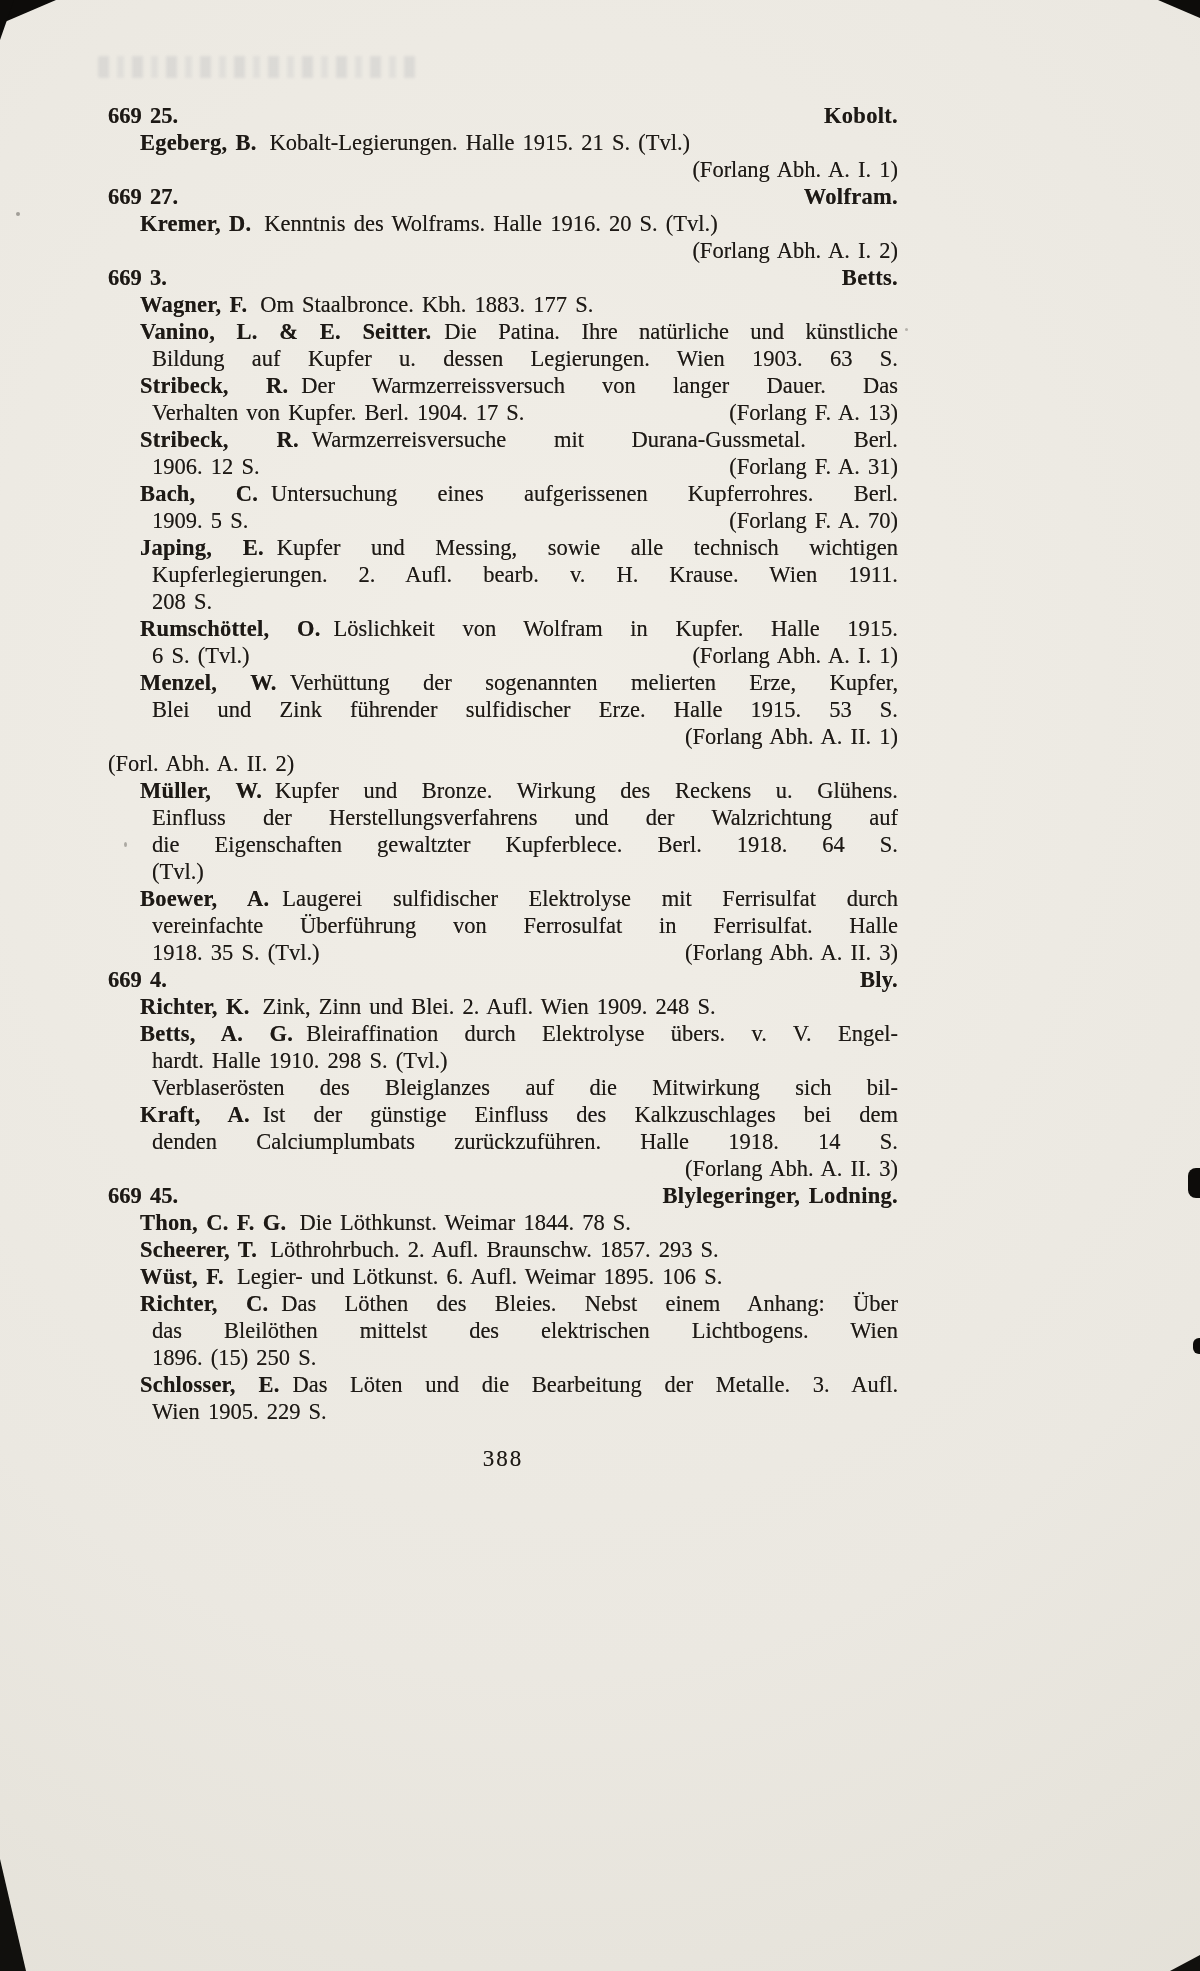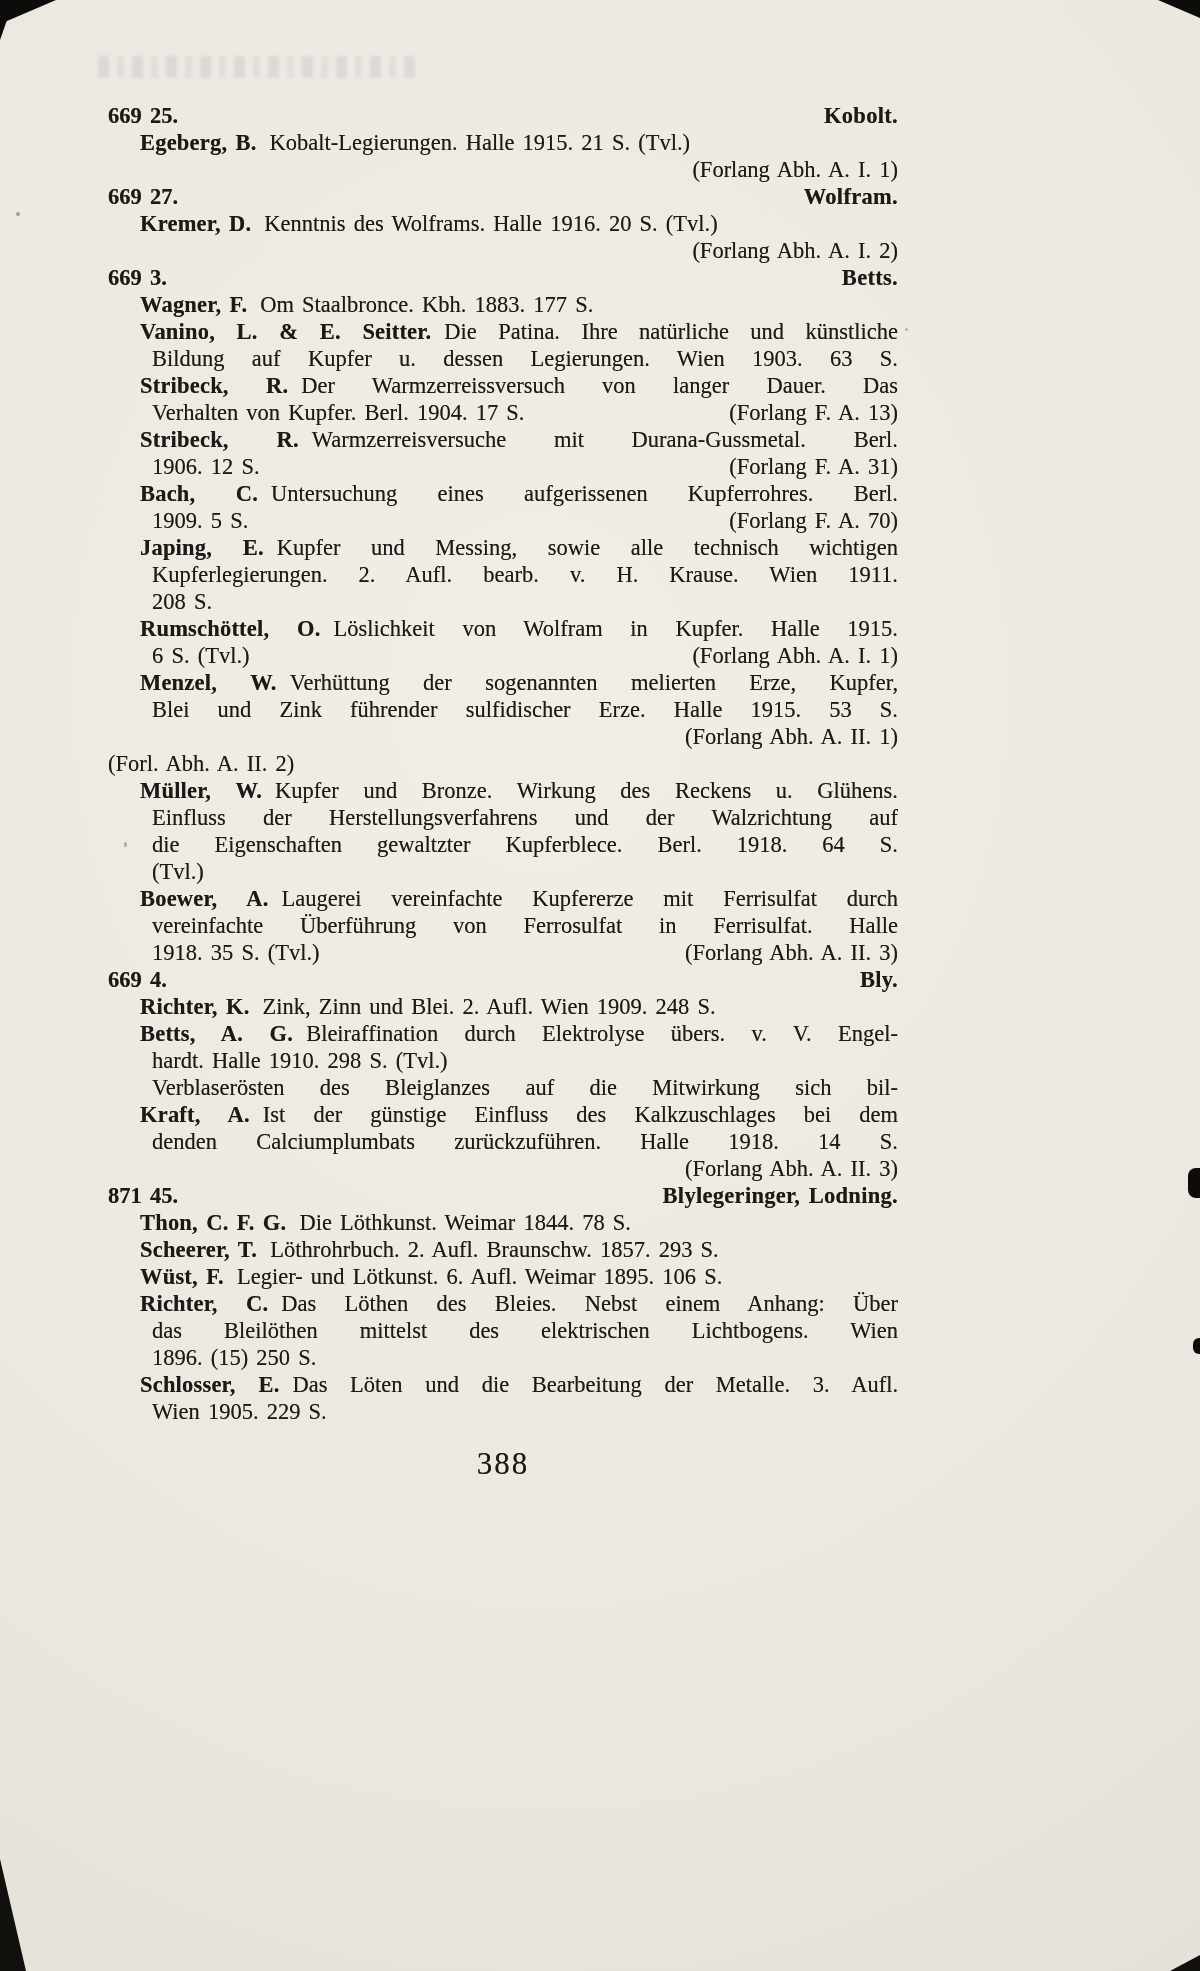--- a/index.html
+++ b/index.html
@@ -24,21 +24,21 @@
   .just { text-align: justify; text-align-last: justify; }
   .split { display: flex; justify-content: space-between; }
   .split .lw, .split .r { white-space: nowrap; }
   .cont { padding-left: 44px; }
   .note { text-align: right; }
   .header { display: flex; justify-content: space-between; font-weight: 700; }
   .header .title { letter-spacing: 0.3px; }
 
   .page-num {
     margin-top: 21px; text-align: center;
-    font-size: 31px; letter-spacing: 2px;
+    font-size: 23px; letter-spacing: 2px;
     text-shadow: 0 0 0.6px rgba(30,25,20,0.55);
   }
 
   
   .artifact { position: absolute; }
   .c-tl  { top: 0; left: 0; width: 0; height: 0; border-top: 24px solid #0d0c0a; border-right: 56px solid transparent; }
   .c-tl2 { top: 0; left: 0; width: 14px; height: 40px; background: #0d0c0a; clip-path: polygon(0 0, 100% 0, 0 100%); }
   .c-tr  { top: 0; right: 0; width: 0; height: 0; border-top: 18px solid #0d0c0a; border-left: 42px solid transparent; }
   .c-bl  { bottom: 0; left: 0; width: 26px; height: 112px; background: #11100d; clip-path: polygon(0 0, 100% 100%, 0 100%); }
   .c-br  { bottom: 0; right: 0; width: 0; height: 0; border-bottom: 16px solid #11100d; border-left: 30px solid transparent; }
@@ -117,39 +117,39 @@
       <div class="line just"><span class="lw"><span class="b">Menzel, W.</span><span class="t">Verhüttung der sogenannten melierten Erze, Kupfer,</span></span></div>
       <div class="line cont just"><span class="lw"><span class="t">Blei und Zink führender sulfidischer Erze. Halle 1915. 53 S.</span></span></div>
       <div class="line note"><span class="r">(Forlang Abh. A. II. 1)</span></div>
       <div class="line split">
         <span class="r">(Forl. Abh. A. II. 2)</span>
       </div>
       <div class="line just"><span class="lw"><span class="b">Müller, W.</span><span class="t">Kupfer und Bronze. Wirkung des Reckens u. Glühens.</span></span></div>
       <div class="line cont just"><span class="lw"><span class="t">Einfluss der Herstellungsverfahrens und der Walzrichtung auf</span></span></div>
       <div class="line cont just"><span class="lw"><span class="t">die Eigenschaften gewaltzter Kupferblece. Berl. 1918. 64 S.</span></span></div>
       <div class="line cont"><span class="lw"><span class="t">(Tvl.)</span></span></div>
-      <div class="line just"><span class="lw"><span class="b">Boewer, A.</span><span class="t">Laugerei vereinfachte Kupfererze mit Ferrisulfat durch</span></span></div>
+      <div class="line just"><span class="lw"><span class="b">Boewer, A.</span><span class="t">Laugerei sulfidischer Elektrolyse mit Ferrisulfat durch</span></span></div>
       <div class="line cont just"><span class="lw"><span class="t">vereinfachte Überführung von Ferrosulfat in Ferrisulfat. Halle</span></span></div>
       <div class="line cont split">
         <span class="lw"><span class="t">1918. 35 S. (Tvl.)</span></span>
         <span class="r">(Forlang Abh. A. II. 3)</span>
       </div>
       <div class="line header">
         <span class="code">669 4.</span>
         <span class="title">Bly.</span>
       </div>
       <div class="line"><span class="lw"><span class="b">Richter, K.</span><span class="t">Zink, Zinn und Blei. 2. Aufl. Wien 1909. 248 S.</span></span></div>
       <div class="line just"><span class="lw"><span class="b">Betts, A. G.</span><span class="t">Bleiraffination durch Elektrolyse übers. v. V. Engel-</span></span></div>
       <div class="line cont"><span class="lw"><span class="t">hardt. Halle 1910. 298 S. (Tvl.)</span></span></div>
       <div class="line cont just"><span class="lw"><span class="t">Verblaserösten des Bleiglanzes auf die Mitwirkung sich bil-</span></span></div>
       <div class="line just"><span class="lw"><span class="b">Kraft, A.</span><span class="t">Ist der günstige Einfluss des Kalkzuschlages bei dem</span></span></div>
       <div class="line cont just"><span class="lw"><span class="t">denden Calciumplumbats zurückzuführen. Halle 1918. 14 S.</span></span></div>
       <div class="line note"><span class="r">(Forlang Abh. A. II. 3)</span></div>
       <div class="line header">
-        <span class="code">871 45.</span>
+        <span class="code">669 45.</span>
         <span class="title">Blylegeringer, Lodning.</span>
       </div>
       <div class="line"><span class="lw"><span class="b">Thon, C. F. G.</span><span class="t">Die Löthkunst. Weimar 1844. 78 S.</span></span></div>
       <div class="line"><span class="lw"><span class="b">Scheerer, T.</span><span class="t">Löthrohrbuch. 2. Aufl. Braunschw. 1857. 293 S.</span></span></div>
       <div class="line"><span class="lw"><span class="b">Wüst, F.</span><span class="t">Legier- und Lötkunst. 6. Aufl. Weimar 1895. 106 S.</span></span></div>
       <div class="line just"><span class="lw"><span class="b">Richter, C.</span><span class="t">Das Löthen des Bleies. Nebst einem Anhang: Über</span></span></div>
       <div class="line cont just"><span class="lw"><span class="t">das Bleilöthen mittelst des elektrischen Lichtbogens. Wien</span></span></div>
       <div class="line cont"><span class="lw"><span class="t">1896. (15) 250 S.</span></span></div>
       <div class="line just"><span class="lw"><span class="b">Schlosser, E.</span><span class="t">Das Löten und die Bearbeitung der Metalle. 3. Aufl.</span></span></div>
       <div class="line cont"><span class="lw"><span class="t">Wien 1905. 229 S.</span></span></div>

